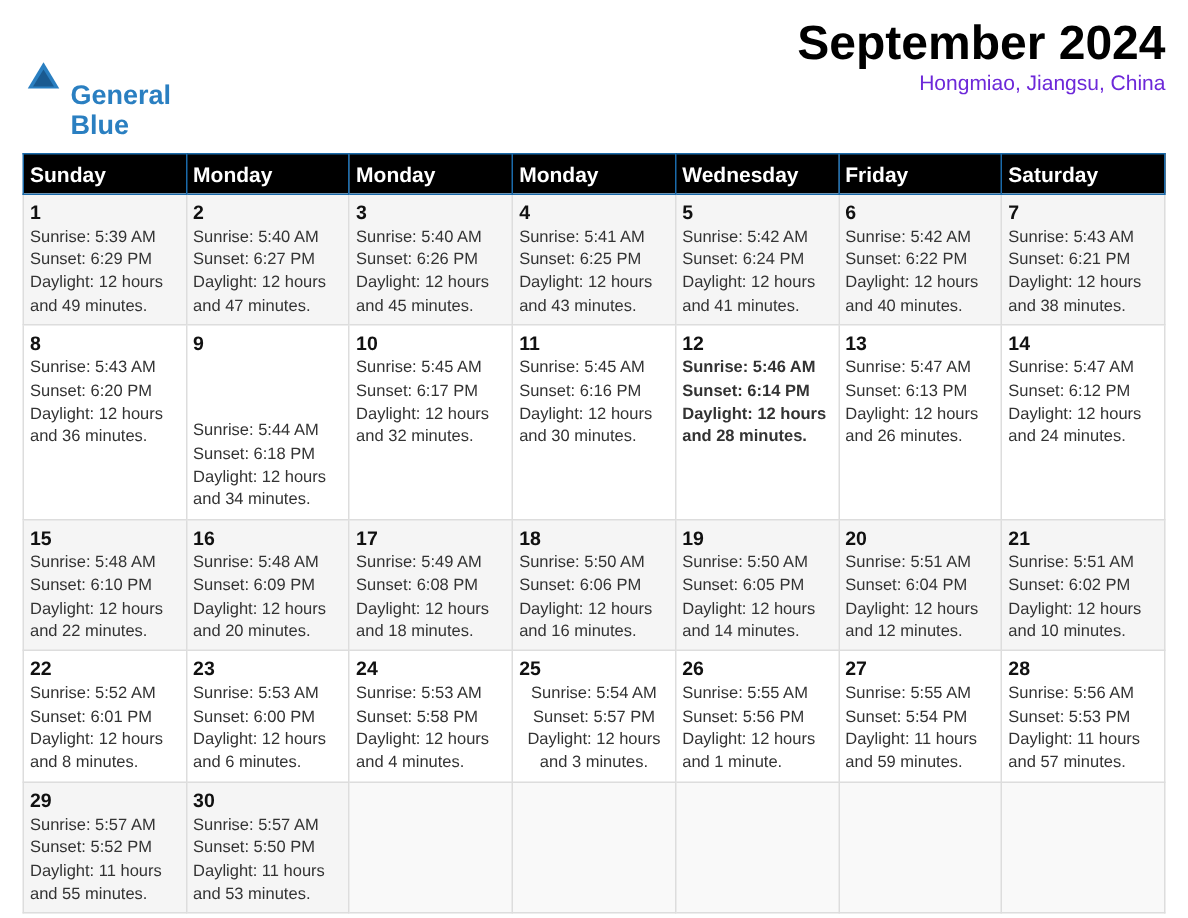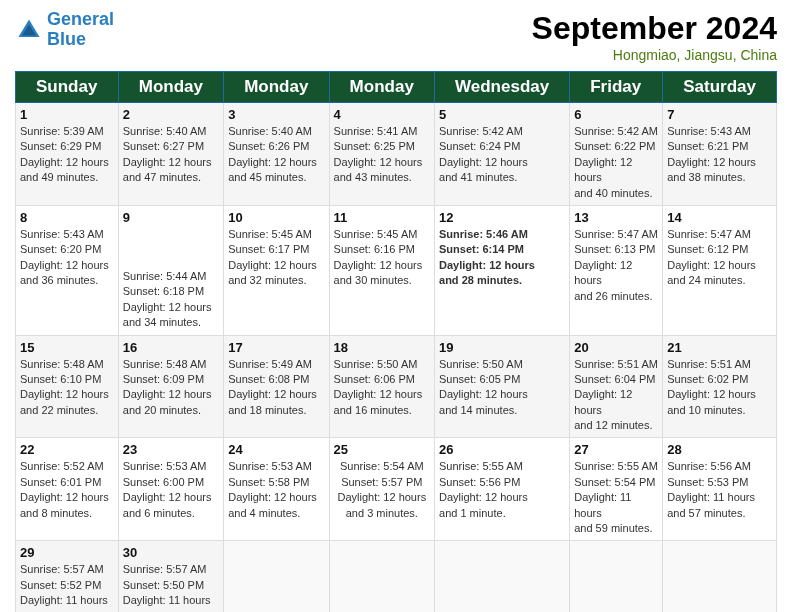--- a/index.html
+++ b/index.html
@@ -22,51 +22,52 @@
     }
     .logo {
       display: flex;
       align-items: center;
     }
     .logo-text {
       font-size: 18px;
       font-weight: bold;
       color: #1a1a1a;
       line-height: 1.1;
+      margin-top: 44px;
     }
     .logo-text span {
       color: #2a7fc1;
     }
     .logo-icon {
       width: 28px;
       height: 28px;
       margin-right: 4px;
     }
     .title-block {
       text-align: right;
     }
     .month-title {
       font-size: 32px;
       font-weight: bold;
       color: #000000;
     }
     .location {
       font-size: 14px;
-      color: #4d7c0f;
+      color: #6d28d9;
     }
     table {
       width: 100%;
       border-collapse: collapse;
     }
     thead tr th {
-      background-color: #14532d;
+      background-color: #000000;
       color: #fff;
-      font-size: 17px;
+      font-size: 14px;
       font-weight: bold;
-      padding: 5px 20px;
+      padding: 5px 4px;
       text-align: left;
       border: 1px solid #1a6aaa;
     }
     tbody tr td {
       vertical-align: top;
       font-size: 9.5px;
       color: #333;
       padding: 4px 4px;
       border: 1px solid #ddd;
       background: #fff;

